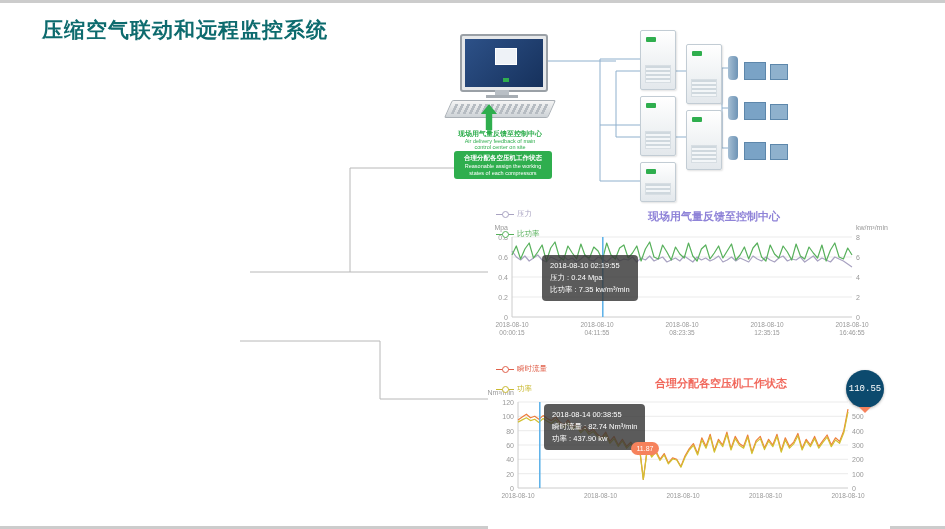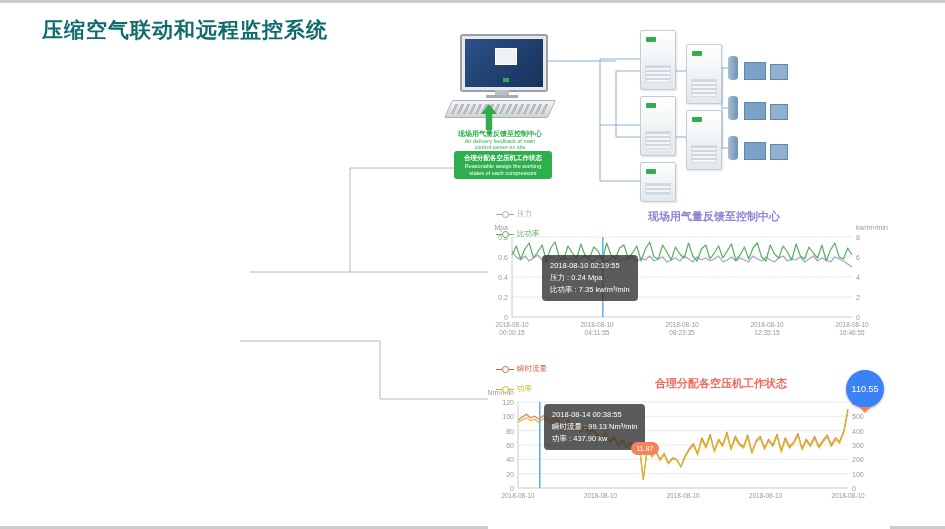--- a/index.html
+++ b/index.html
@@ -92,22 +92,22 @@
   .xtick{position:absolute;font-size:6.5px;color:#999;transform:translateX(-50%);
          text-align:center;line-height:8px;padding-top:4px;white-space:nowrap;}
   .unit{position:absolute;font-size:7px;color:#999;top:-13px;white-space:nowrap;}
   .unit.left-unit{left:-4px;transform:translateX(-100%);}
   .unit.right-unit{transform:translateX(4px);}
   .tooltip{position:absolute;background:rgba(55,55,55,.82);color:#fff;border-radius:4px;
            padding:5px 8px;font-size:7.5px;line-height:12px;z-index:6;white-space:nowrap;}
   #chart1 .tooltip{left:54px;top:52px;}
   #chart2 .tooltip{left:56px;top:48px;}
   .badge-max{position:absolute;left:358px;top:14px;width:38px;height:38px;border-radius:50%;
-             background:#3b82f6;color:#fff;font-size:9px;display:flex;align-items:center;
-             justify-content:center;z-index:7;box-shadow:0 1px 3px rgba(0,0,0,.3);}
+             background:#0c4a6e;color:#fff;font-size:9px;display:flex;align-items:center;
+             justify-content:center;z-index:7;box-shadow:0 1px 3px rgba(0,0,0,.3);font-family:Liberation Mono, monospace;}
   .badge-max::after{content:"";position:absolute;bottom:-5px;left:50%;transform:translateX(-50%);
              border:6px solid transparent;border-top-color:#f6825c;border-bottom:0;}
   .badge-min{position:absolute;left:143px;top:86px;min-width:22px;height:13px;border-radius:7px;
              background:#f6825c;color:#fff;font-size:7px;display:flex;align-items:center;
              justify-content:center;padding:0 3px;z-index:7;}
 </style>
 </head>
 <body>
 
 <div class="page">
@@ -303,19 +303,19 @@
         <div class="xtick" style="left: 247.5px; top: 86px;">
           <div>2018-08-10</div>
         </div>
         <div class="xtick" style="left: 330px; top: 86px;">
           <div>2018-08-10</div>
         </div>
         <div class="unit left-unit">Nm³/min</div>
       </div>
     <div class="tooltip">
       <div>2018-08-14 00:38:55</div>
-      <div>瞬时流量 : 99.13 Nm³/min</div>
+      <div>瞬时流量 : 82.74 Nm³/min</div>
       <div>功率 : 437.90 kw</div>
     </div>
     <div class="badge-max">110.55</div>
     <div class="badge-min">11.87</div>
   </div>
 </div>
 
 </body></html>

